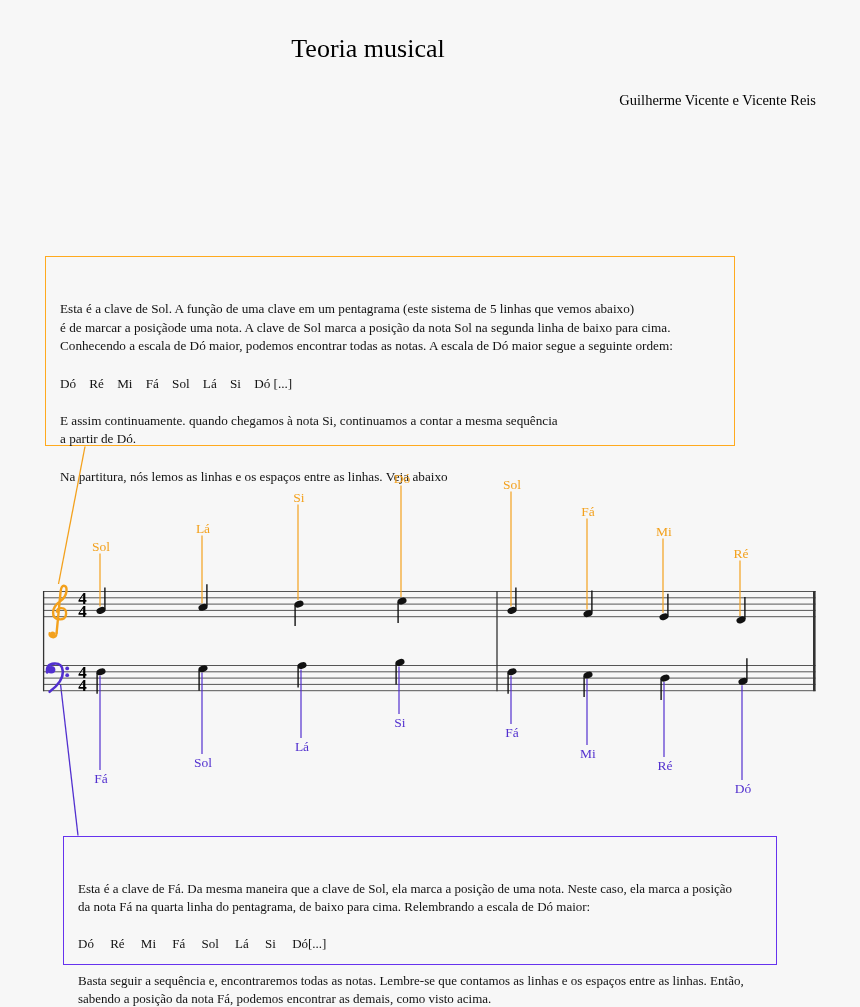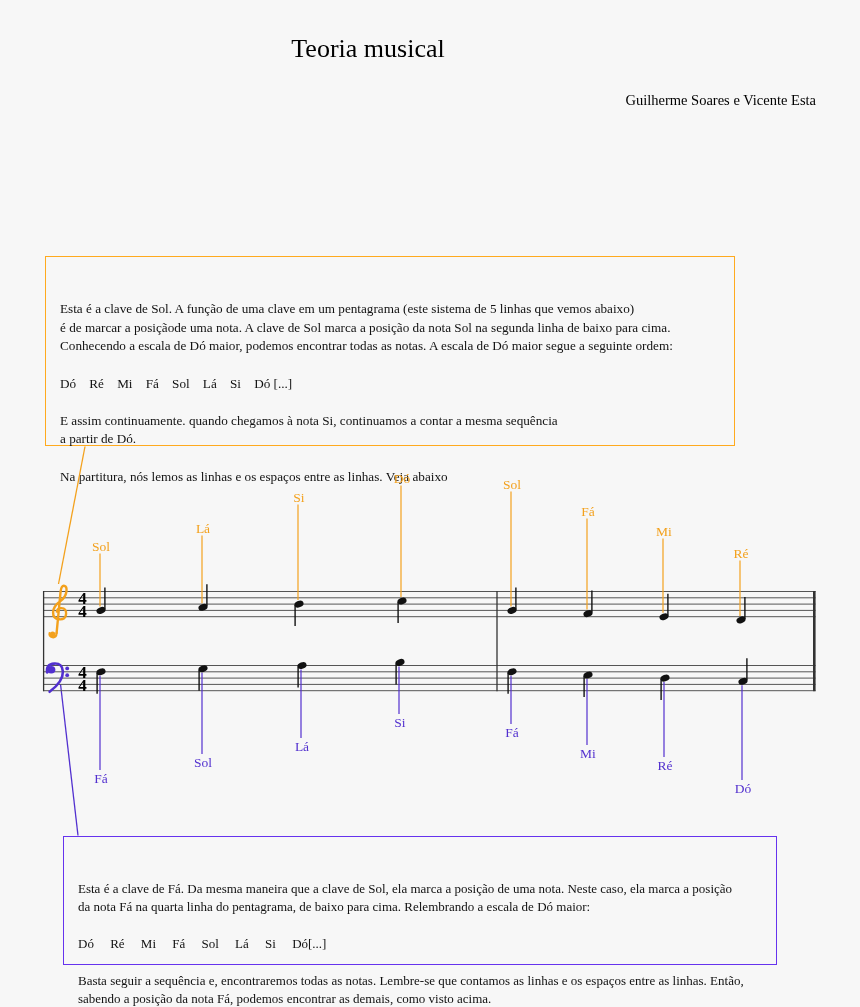--- a/index.html
+++ b/index.html
@@ -29,21 +29,21 @@
     border:1.5px solid #6633ee;line-height:18.4px;font-size:13px;
   }
   #score-svg{position:absolute;left:0;top:0;pointer-events:none;}
   .note-label{font-family:"Liberation Serif",serif;font-size:13.5px;}
   .tsig{font-family:"Liberation Serif",serif;font-size:17px;font-weight:bold;fill:#000;text-anchor:middle;}
 </style>
 </head>
 <body>
 
 <div class="page-title">Teoria musical</div>
-<div class="authors">Guilherme Soares e Vicente Esta</div>
+<div class="authors">Guilherme Vicente e Vicente Reis</div>
 
 <div id="sol-box" class="note-box">
   <div>Esta é a clave de Sol. A função de uma clave em um pentagrama (este sistema de 5 linhas que vemos abaixo)
 é de marcar a posiçãode uma nota. A clave de Sol marca a posição da nota Sol na segunda linha de baixo para cima.
 Conhecendo a escala de Dó maior, podemos encontrar todas as notas. A escala de Dó maior segue a seguinte ordem:
 
 Dó    Ré    Mi    Fá    Sol    Lá    Si    Dó [...]
 
 E assim continuamente. quando chegamos à nota Si, continuamos a contar a mesma sequência
 a partir de Dó.

